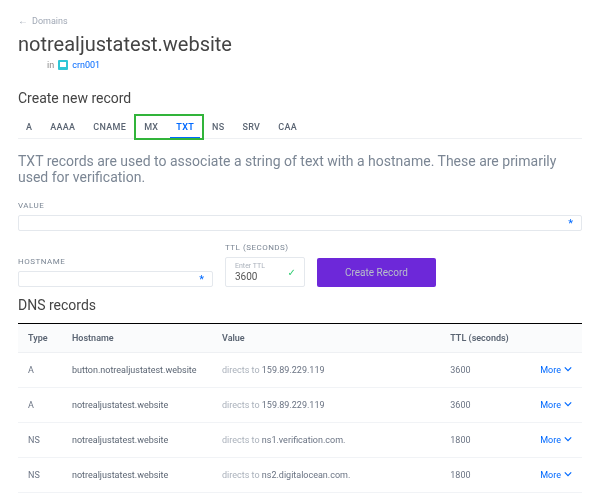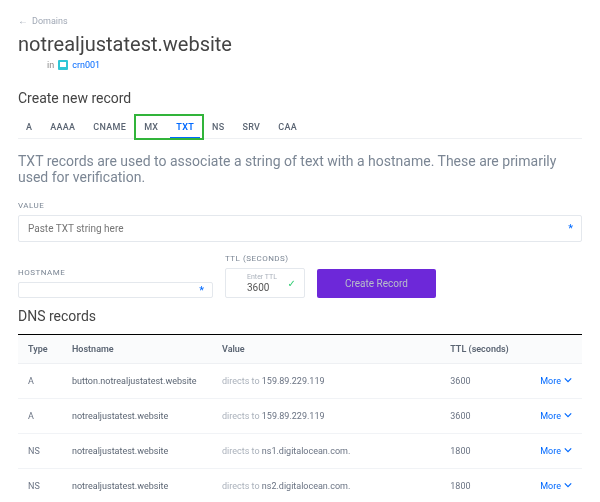--- a/index.html
+++ b/index.html
@@ -78,35 +78,34 @@
     <div class="tab">SRV</div>
     <div class="tab">CAA</div>
     <div class="highlight-box" id="hlbox" style="left: 116.125px; width: 69.9062px;"></div>
   </div>
 
   <div class="desc">TXT records are used to associate a string of text with a hostname. These are primarily used for verification.</div>
 
   <div class="value-group">
     <div class="field-label">VALUE</div>
     <div class="input">
-      <input type="text" placeholder="Paste TXT string here" style="">
       <span class="asterisk">*</span>
     </div>
   </div>
 
   <div class="field-row">
     <div class="col-value">
       <div class="field-label">HOSTNAME</div>
       <div class="input">
         <span class="asterisk">*</span>
       </div>
     </div>
     <div class="col-ttl">
       <div class="field-label">TTL (SECONDS)</div>
-      <div class="input" style="padding:4px 21px;">
+      <div class="input" style="padding:4px 9px;">
         <div class="ttl-inner">
           <span class="ttl-label-sm">Enter TTL</span>
           <span class="ttl-val">3600</span>
         </div>
         <span class="check">✓</span>
       </div>
     </div>
     <div class="col-btn">
       <button class="btn">Create Record</button>
     </div>
@@ -139,21 +138,21 @@
           <td class="hostname">notrealjustatest.website</td>
           <td><span class="directs">directs to </span><span class="valtxt">159.89.229.119</span></td>
           <td>3600</td>
           <td><span class="more">More <svg viewBox="0 0 10 10">
                 <path d="M1 3 L5 7 L9 3" fill="none" stroke="#0069ff" stroke-width="1.5"></path>
               </svg></span></td>
         </tr>
         <tr>
           <td>NS</td>
           <td class="hostname">notrealjustatest.website</td>
-          <td><span class="directs">directs to </span><span class="valtxt">ns1.digitalocean.com.</span></td>
+          <td><span class="directs">directs to </span><span class="valtxt">ns1.verification.com.</span></td>
           <td>1800</td>
           <td><span class="more">More <svg viewBox="0 0 10 10">
                 <path d="M1 3 L5 7 L9 3" fill="none" stroke="#0069ff" stroke-width="1.5"></path>
               </svg></span></td>
         </tr>
         <tr>
           <td>NS</td>
           <td class="hostname">notrealjustatest.website</td>
           <td><span class="directs">directs to </span><span class="valtxt">ns2.digitalocean.com.</span></td>
           <td>1800</td>

